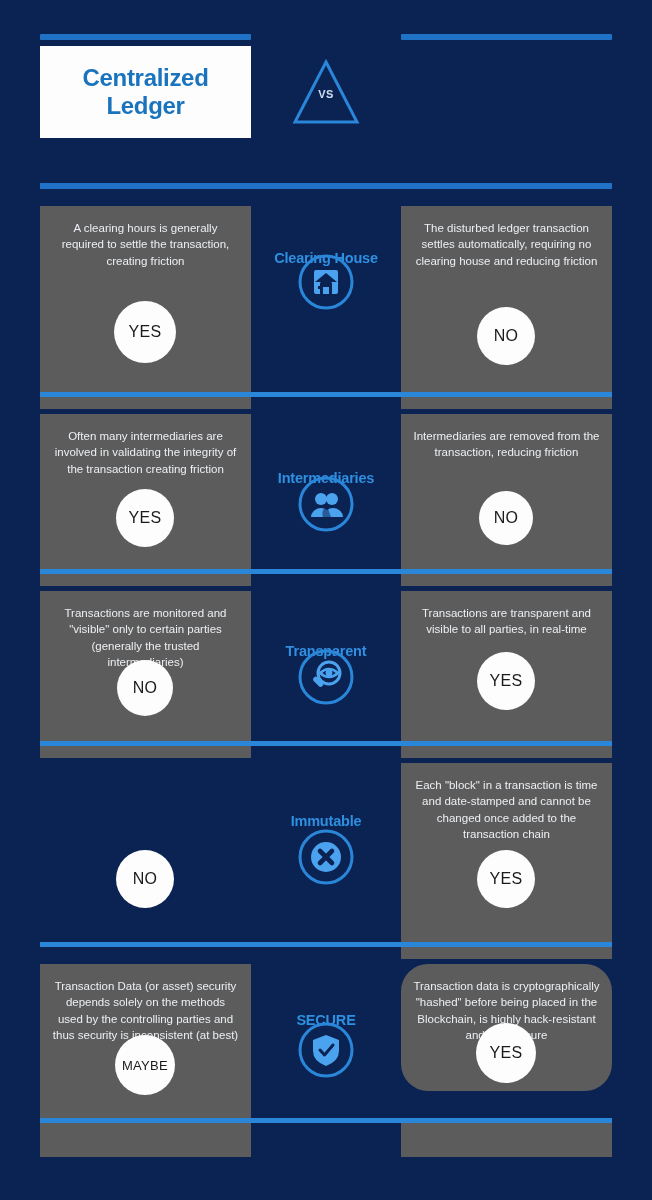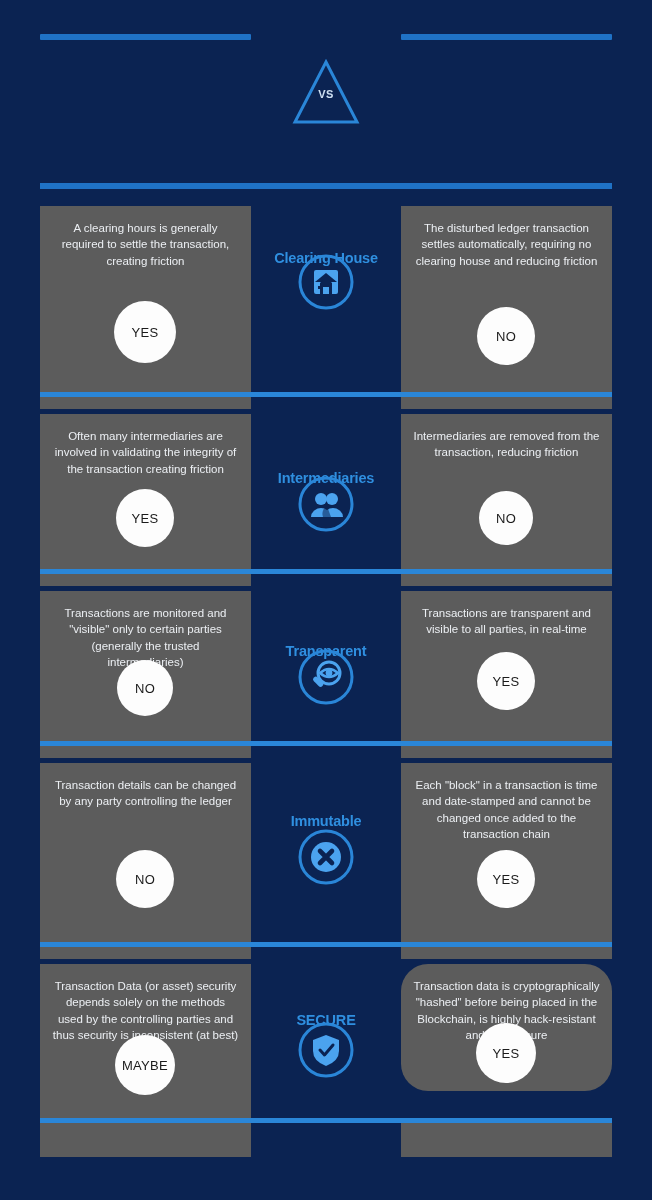--- a/index.html
+++ b/index.html
@@ -40,21 +40,21 @@
   .row{position:absolute;left:0;width:652px;}
   .cell{position:absolute;top:17px;background:#5c5c5c;box-sizing:border-box;padding:14px 12px 0 12px;}
   .cell.left{left:40px;width:211px;}
   .cell.right{left:401px;width:211px;}
   .cell-text{
     color:#eceff3;font-size:11.5px;line-height:1.42;text-align:center;
   }
   .verdict{
     position:absolute;background:#fdfdfd;border-radius:50%;
     display:flex;align-items:center;justify-content:center;
-    color:#1b1b1b;font-size:13px;letter-spacing:0.3px;
+    color:#1b1b1b;font-size:16px;letter-spacing:0.3px;
   }
   .verdict.small{font-size:13px;}
 
   
   .center{position:absolute;left:251px;width:150px;top:0;text-align:center;}
   .center-label{
     color:#2f8fe0;font-size:14.5px;font-weight:bold;letter-spacing:-0.2px;
     line-height:1.2;
     margin-top:29px;
   }
@@ -69,20 +69,23 @@
 </style>
 </head>
 <body>
 
 <div class="page">
 
   <div class="header">
 
     <div class="hdr-col left">
       <div class="hdr-bar"></div>
+      <div class="hdr-box">
+        <div class="hdr-title">Centralized Ledger</div>
+      </div>
     </div>
 
     <div class="vs-wrap">
       <svg width="70" height="72" viewBox="0 0 70 72">
         <polygon points="35,6 66,66 4,66" fill="none" stroke="#2a86d8" stroke-width="3"></polygon>
       </svg>
       <div class="vs-label">VS</div>
     </div>
 
     <div class="hdr-col right">
@@ -165,23 +168,20 @@
           </svg></div>
         <div class="cell right" style="height:167px;">
           <div class="cell-text">Transactions are transparent and visible to all parties, in real-time</div>
         </div>
         <div class="verdict" style="left:477px;top:78px;width:58px;height:58px;">
           <span>YES</span>
         </div>
       </div>
       <div class="divider" style="top:741px;"></div>
       <div class="row" style="top:746px;height:196px;">
-        <div class="cell left" style="height:196px;">
-          <div class="cell-text">Transaction details can be changed by any party controlling the ledger</div>
-        </div>
         <div class="verdict" style="left:116px;top:104px;width:58px;height:58px;">
           <span>NO</span>
         </div>
         <div class="center" style="top:38px;">
           <div class="center-label">Immutable</div>
         </div>
         <div class="icon-ring" style="position:absolute;left:297px;top:70px;"><svg width="58" height="58" viewBox="0 0 58 58">
             <circle cx="29" cy="29" r="26" fill="none" stroke="#2a86d8" stroke-width="3"></circle>
             <circle cx="29" cy="29" r="15" fill="#4ba3ef"></circle>
             <path d="M23 23 L35 35 M35 23 L23 35" stroke="#0b2352" stroke-width="4.6" stroke-linecap="round"></path>

